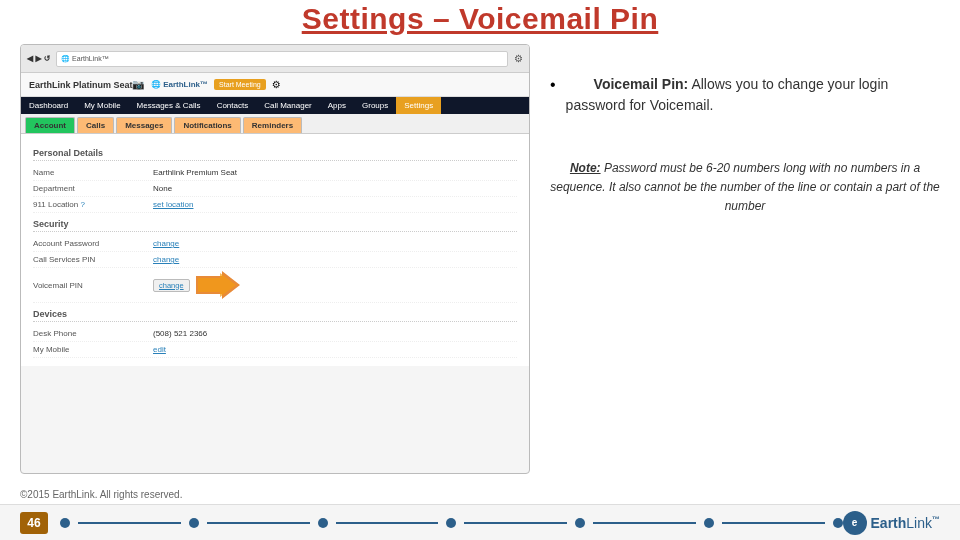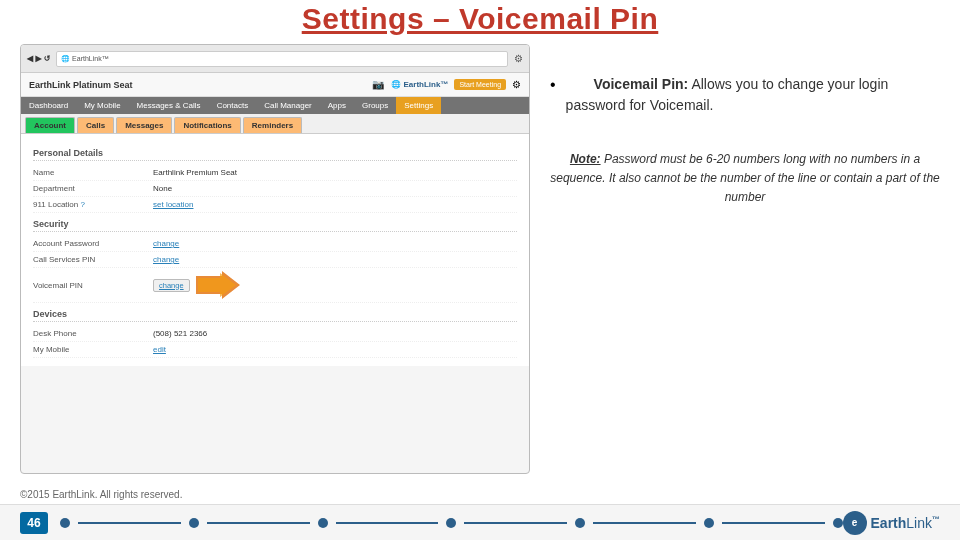--- a/index.html
+++ b/index.html
@@ -71,21 +71,21 @@
       align-items: center;
     }
 
     .browser-gear {
       font-size: 10px;
       color: #555;
     }
 
     
     .top-nav {
-      background: #737373;
+      background: #0f172a;
       display: flex;
       gap: 0;
       padding: 0;
     }
 
     .top-nav-item {
       padding: 4px 8px;
       font-size: 8px;
       color: #fff;
       cursor: pointer;
@@ -184,21 +184,20 @@
       text-decoration: underline;
     }
 
     
     .el-header {
       background: #f8f8f8;
       border-bottom: 1px solid #ddd;
       padding: 4px 8px;
       display: flex;
       align-items: center;
-      justify-content: space-between;
       height: 24px;
     }
 
     .el-brand {
       font-size: 9px;
       font-weight: bold;
       color: #333;
     }
 
     .el-icons {
@@ -258,21 +257,21 @@
       height: 36px;
       background: #f5f5f5;
       border-top: 1px solid #ddd;
       display: flex;
       align-items: center;
       padding: 0 20px;
       justify-content: space-between;
     }
 
     .slide-number {
-      background: #0369a1;
+      background: #a16207;
       color: #fff;
       width: 28px;
       height: 22px;
       border-radius: 3px;
       display: flex;
       align-items: center;
       justify-content: center;
       font-size: 12px;
       font-weight: bold;
     }
@@ -435,21 +434,21 @@
 
   <div class="right-panel">
 
     <div style="display:flex; align-items:flex-start; gap:10px; margin-top:20px;">
       <span style="font-size:16px; margin-top:2px;">•</span>
       <p class="bullet-point">
         <strong>Voicemail Pin:</strong><span> Allows you to change your login password for Voicemail.</span>
       </p>
     </div>
 
-    <div style="margin-top:10px;">
+    <div style="margin-top:19px;">
       <p class="note-text">
         <span class="note-label">Note:</span>
         <span>Password must be 6-20 numbers long with no numbers in a sequence. It also cannot be the number of the line or contain a part of the number</span>
       </p>
     </div>
 
   </div>
 </div>
 
 <div class="copyright-text">©2015 EarthLink. All rights reserved.</div>

